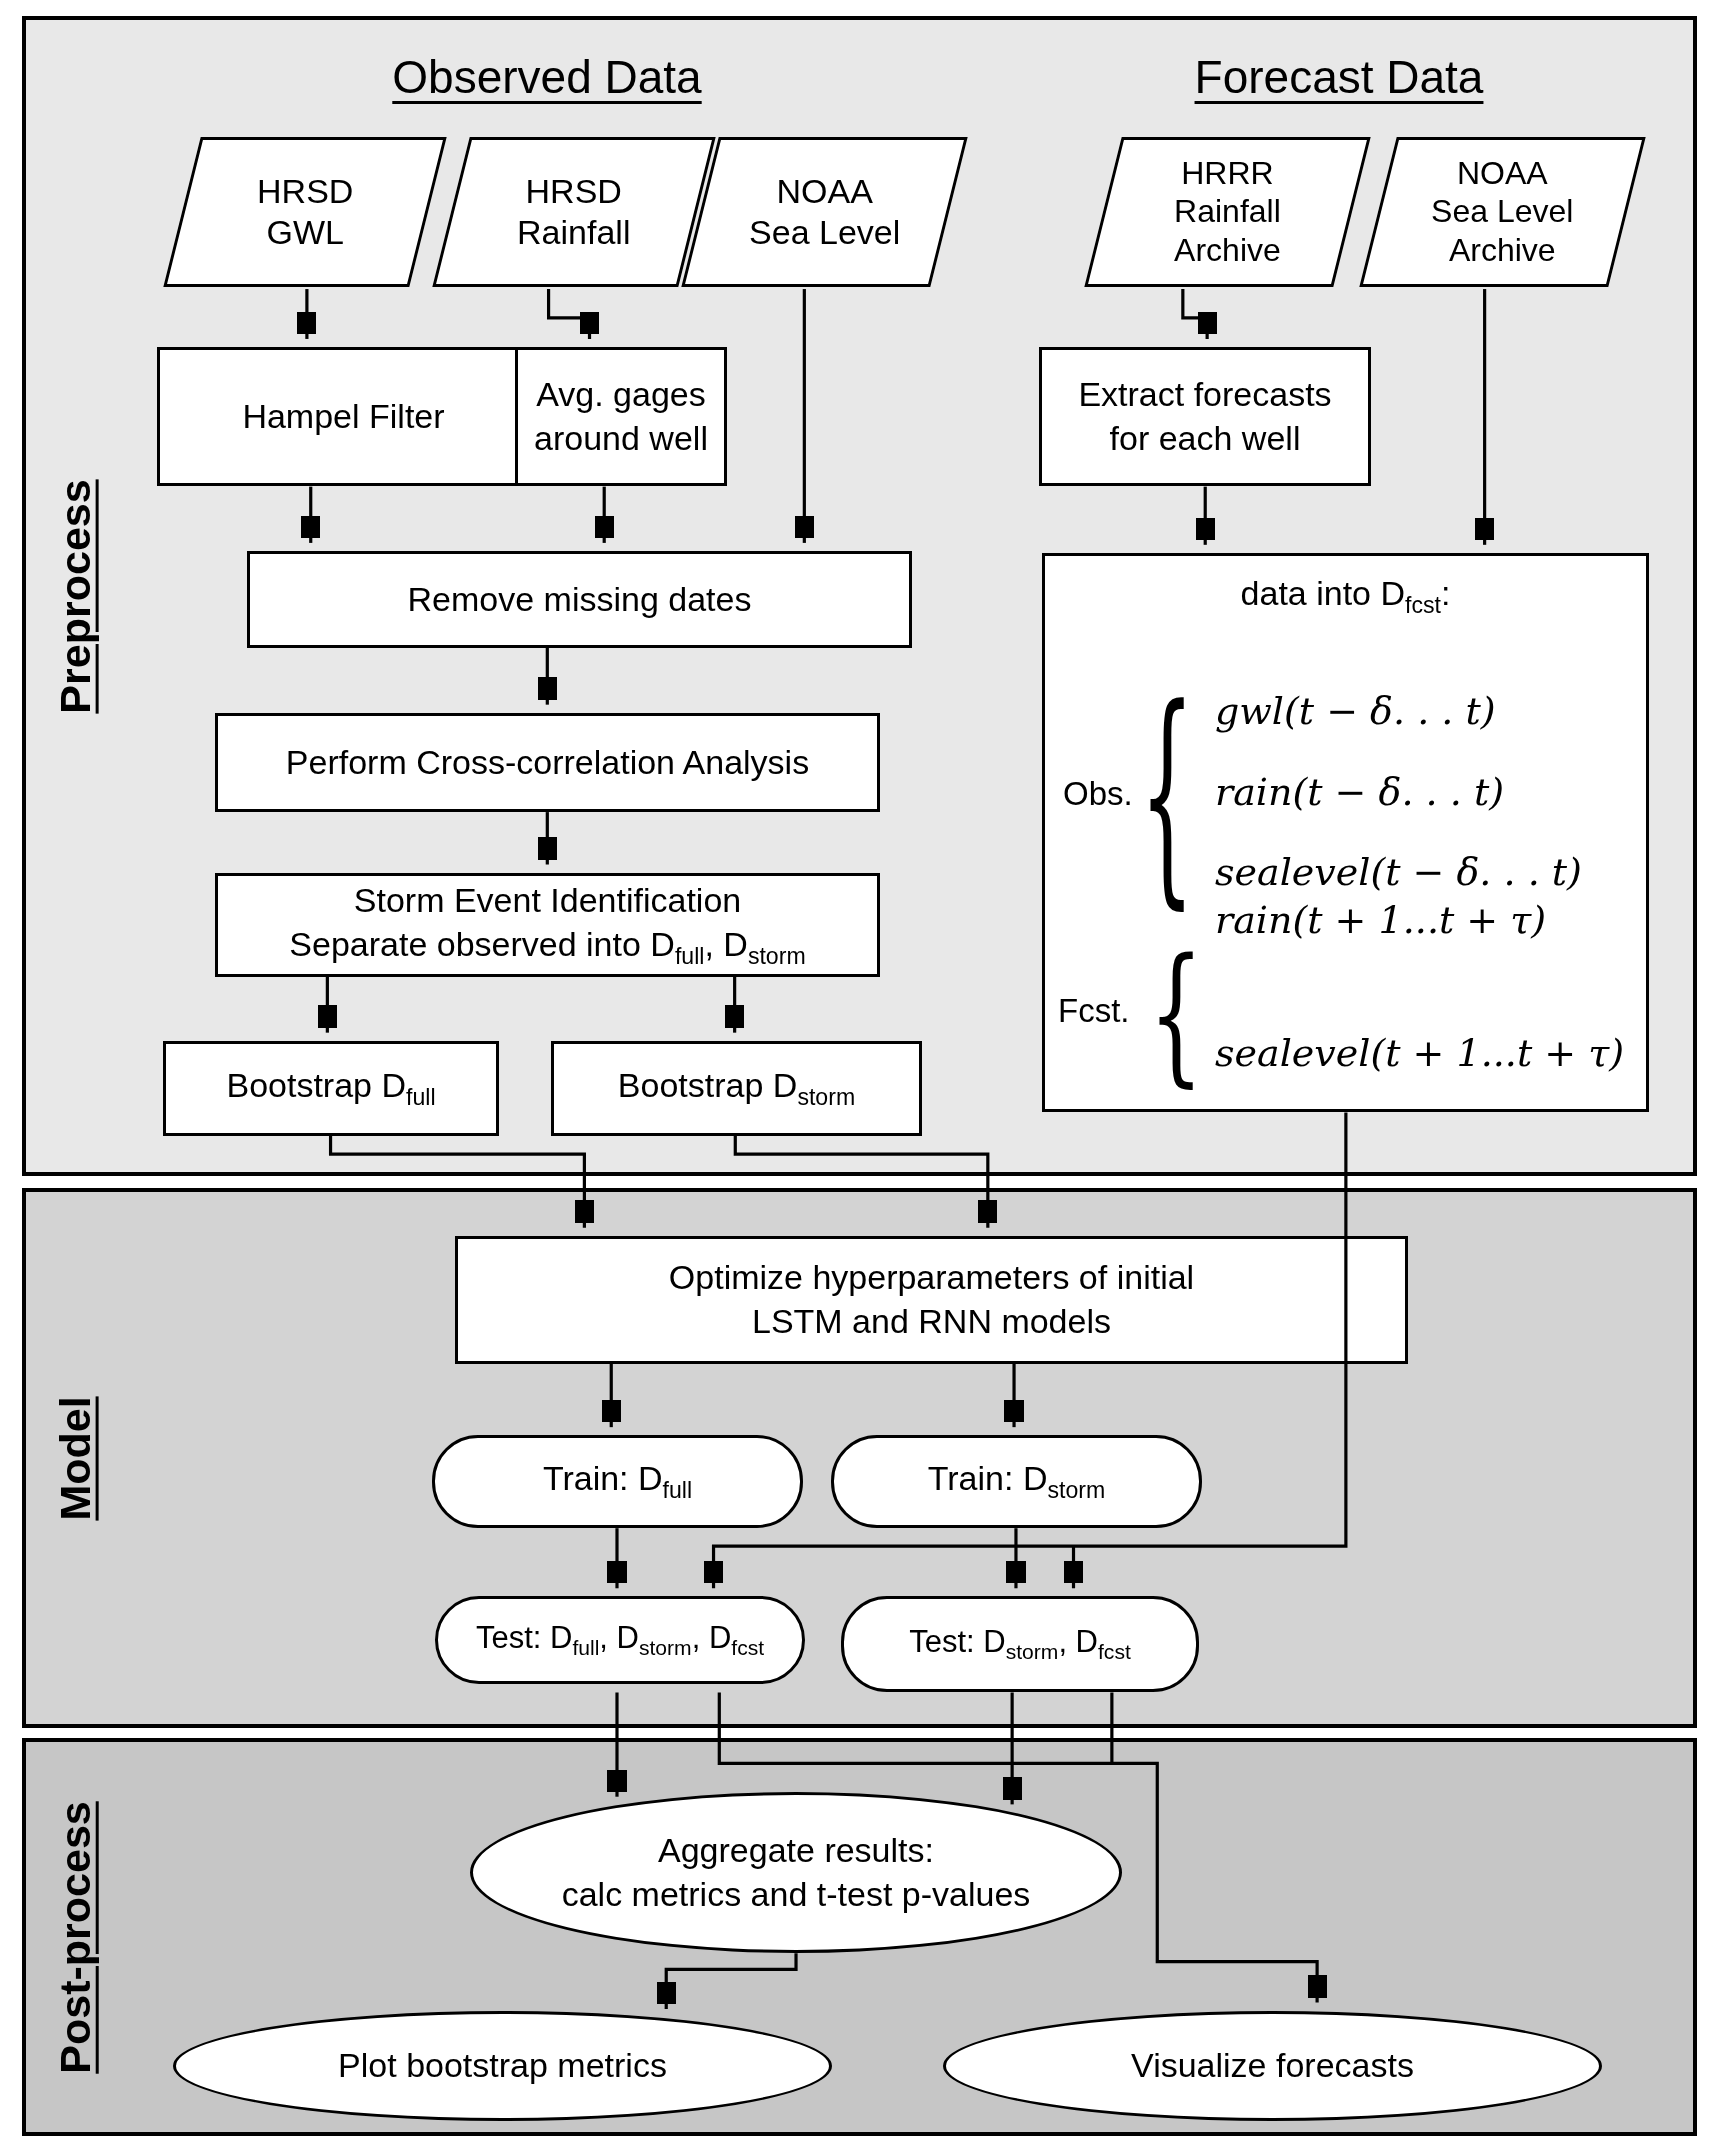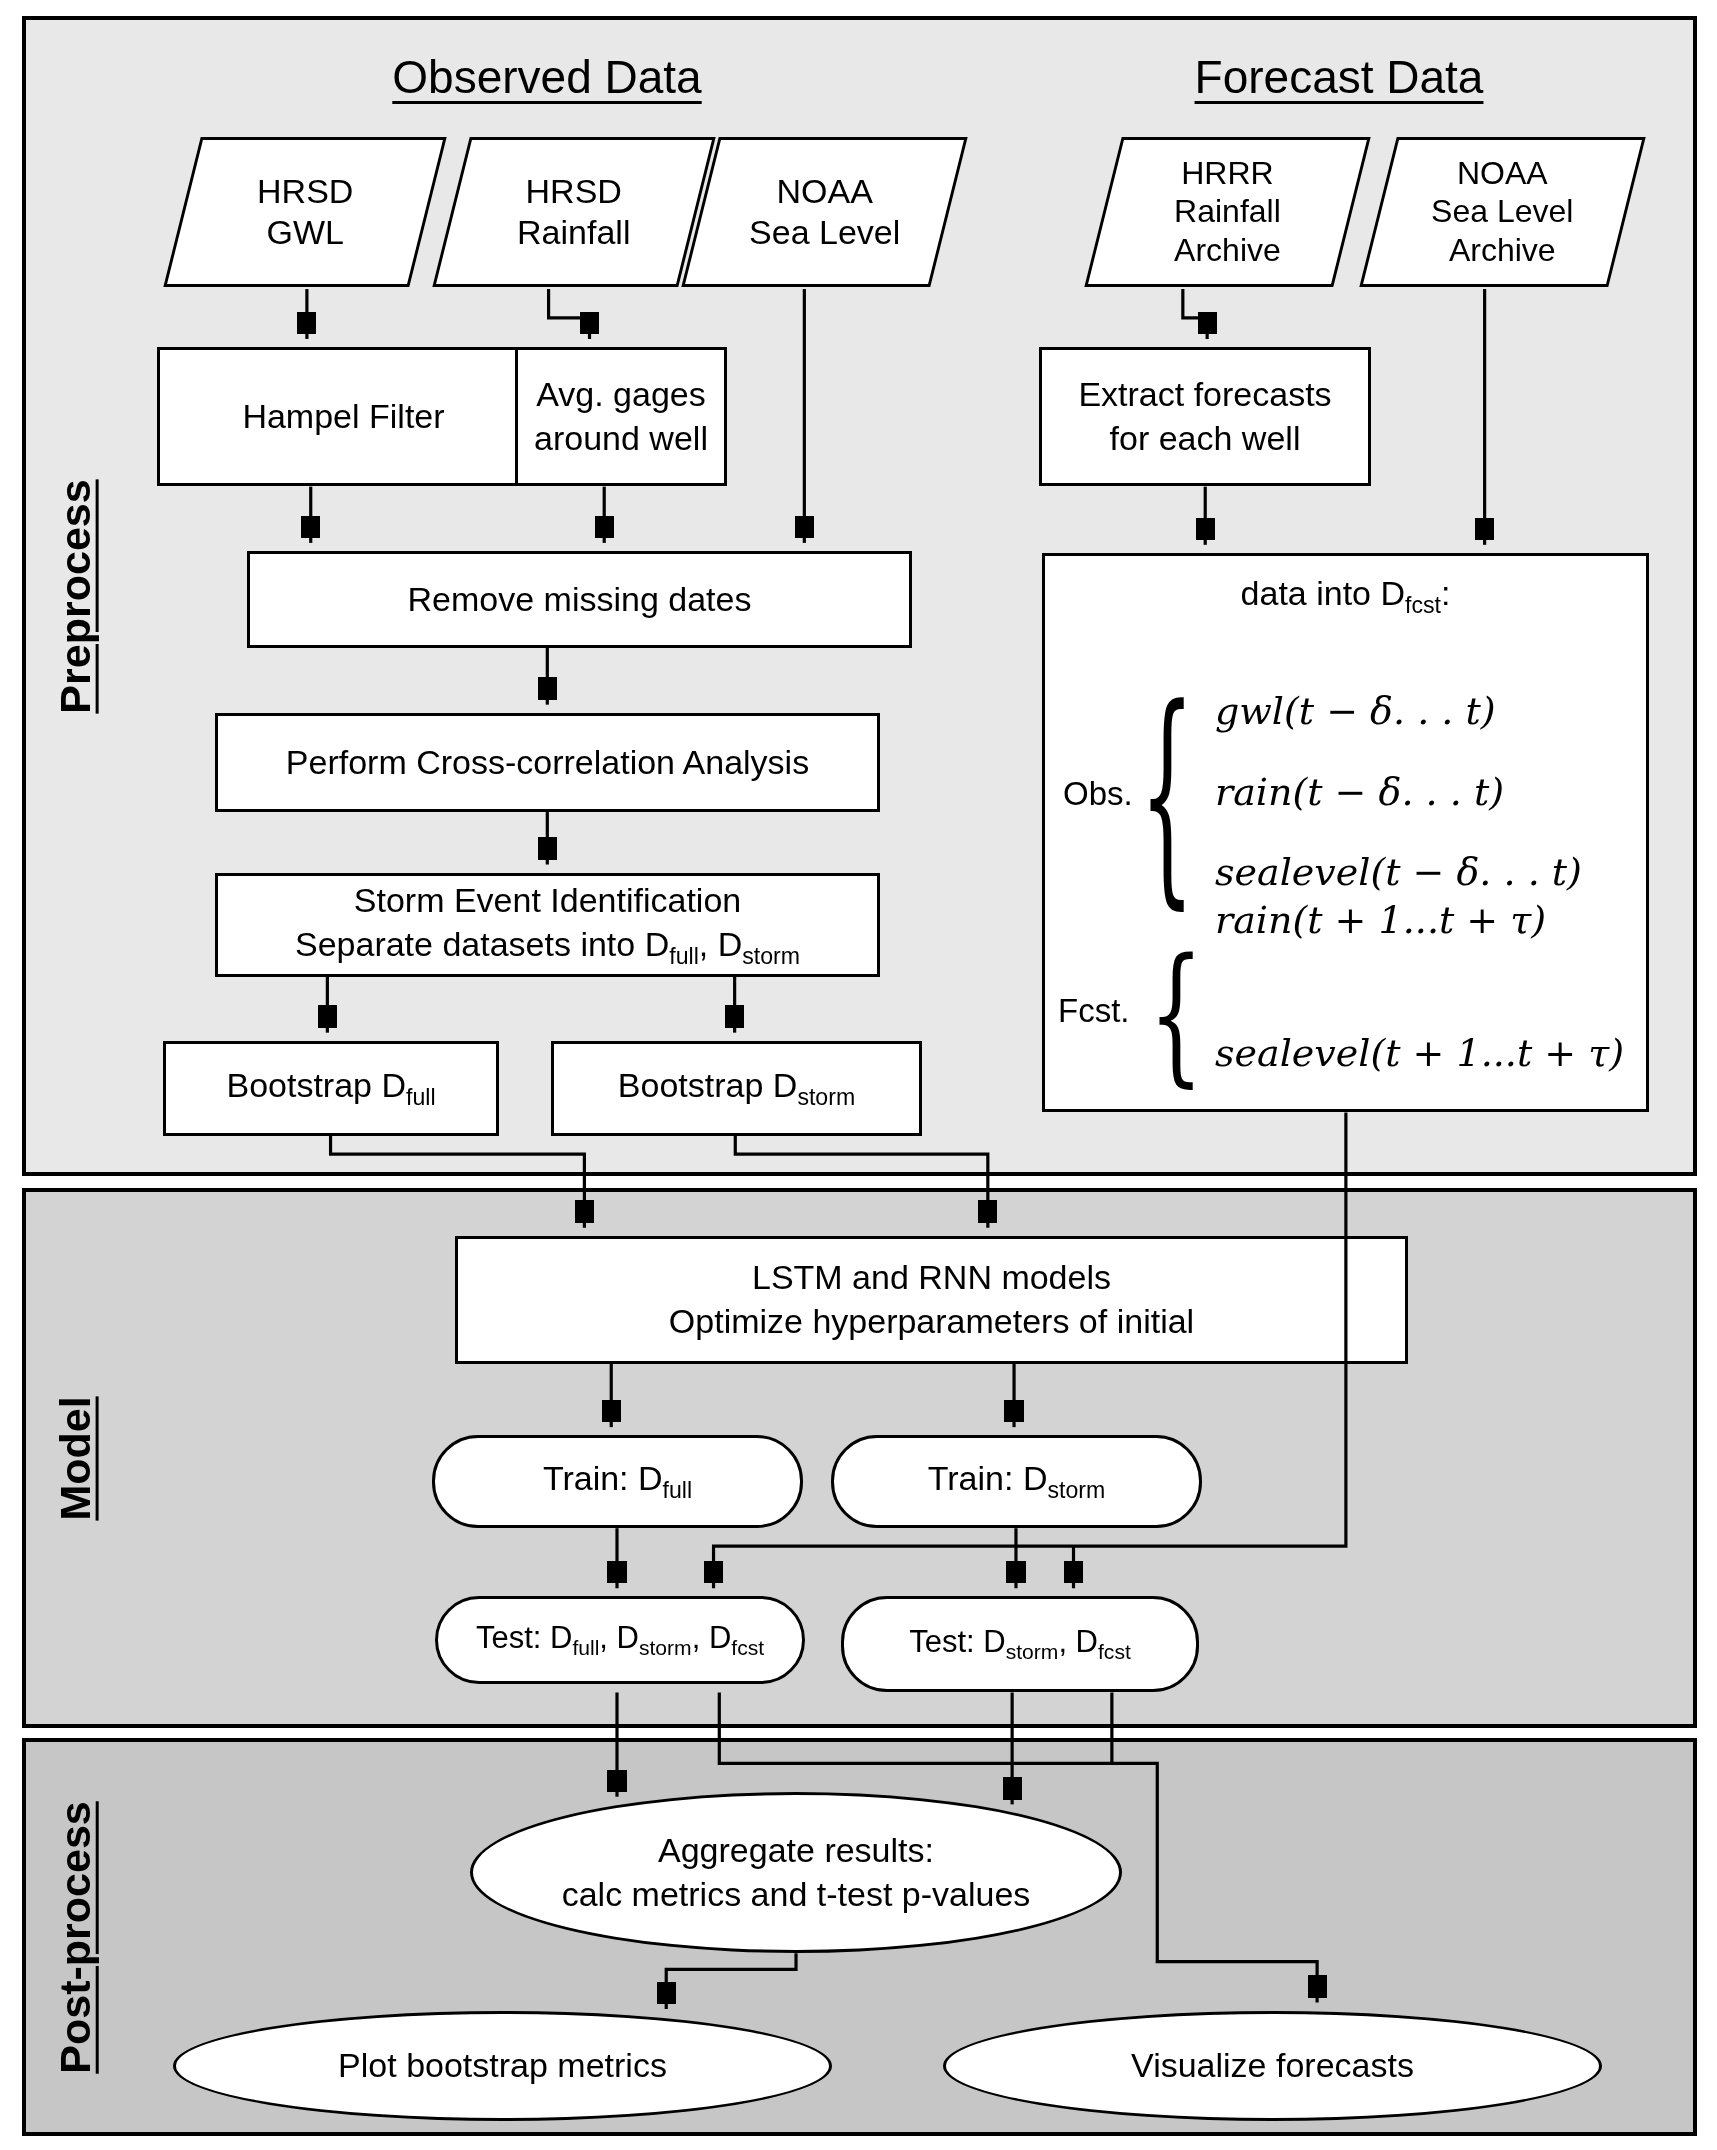--- a/index.html
+++ b/index.html
@@ -87,21 +87,21 @@
 
 <div class="node" style="left:215px;top:551px;width:665px;height:97px;margin-left:32px;">
   <div>Remove missing dates</div>
 </div>
 <div class="node" style="left:215px;top:713px;width:665px;height:99px;">
   <div>Perform Cross-correlation Analysis</div>
 </div>
 <div class="node" style="left:215px;top:873px;width:665px;height:104px;">
   <div>Storm Event Identification</div>
   <div>
-    <span>Separate datasets into D</span><sub>full</sub><span>, D</span><sub>storm</sub>
+    <span>Separate observed into D</span><sub>full</sub><span>, D</span><sub>storm</sub>
   </div>
 </div>
 
 <div class="node" style="left:163px;top:1041px;width:336px;height:95px;">
   <div>
     <span>Bootstrap D</span><sub>full</sub>
   </div>
 </div>
 <div class="node" style="left:551px;top:1041px;width:371px;height:95px;">
   <div>
@@ -122,22 +122,22 @@
 <div class="eq" style="left:1215px;top:770px;">rain(t − δ. . . t)</div>
 <div class="eq" style="left:1215px;top:850px;">sealevel(t − δ. . . t)</div>
 <div class="eq-label" style="left:1058px;top:992px;">Fcst.</div>
 <div class="brace-wrap" style="left:1144px;top:939px;width:64px;height:147px;">
   <span style="font-size:86px;transform:scaleY(1.75);display:inline-block;">{</span>
 </div>
 <div class="eq" style="left:1215px;top:898px;">rain(t + 1...t + τ)</div>
 <div class="eq" style="left:1215px;top:1031px;">sealevel(t + 1...t + τ)</div>
 
 <div class="node" style="left:455px;top:1236px;width:953px;height:128px;">
+  <div>Optimize hyperparameters of initial</div>
   <div>LSTM and RNN models</div>
-  <div>Optimize hyperparameters of initial</div>
 </div>
 
 <div class="node stadium" style="left:432px;top:1435px;width:371px;height:93px;">
   <div>
     <span>Train: D</span><sub>full</sub>
   </div>
 </div>
 <div class="node stadium" style="left:831px;top:1435px;width:371px;height:93px;">
   <div>
     <span>Train: D</span><sub>storm</sub>

